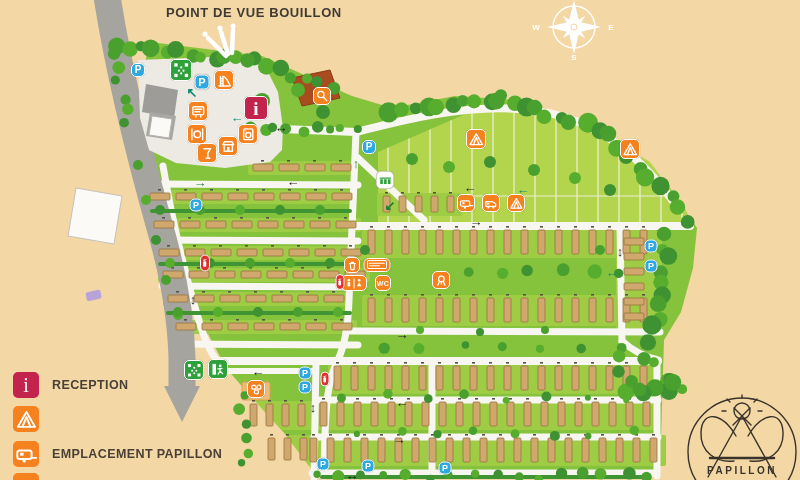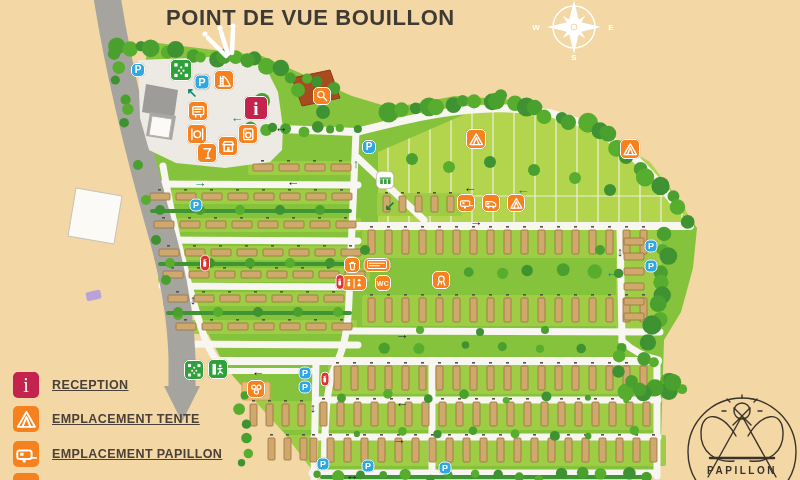--- a/index.html
+++ b/index.html
@@ -1,42 +1,42 @@
 <!DOCTYPE html>
 <html><head>
 <meta charset="utf-8">
 <style>
   html,body{margin:0;padding:0;background:#d8d2c6;}
   .stage{position:relative;width:800px;height:480px;overflow:hidden;
          background:#f3d7a4;font-family:"Liberation Sans",sans-serif;}
   .stage svg text{font-family:"Liberation Sans",sans-serif;}
   #base{position:absolute;left:0;top:0;}
   #icon-layer{position:absolute;left:0;top:0;width:800px;height:480px;pointer-events:none;}
-  .page-title{position:absolute;left:166px;top:5px;font-size:22px;font-weight:900;
+  .page-title{position:absolute;left:166px;top:5px;font-size:13px;font-weight:900;
               letter-spacing:.6px;color:#3f3a33;white-space:nowrap;}
   
   .micon{position:absolute;transform:translate(-50%,-50%);display:flex;align-items:center;
          justify-content:center;border:1.5px solid #fff;border-radius:5px;box-sizing:border-box;
          color:#fff;font-weight:bold;box-shadow:0 0 1px rgba(0,0,0,.25);}
   .micon svg{width:92%;height:92%;stroke:#fff;fill:none;stroke-width:1.7;
              stroke-linecap:round;stroke-linejoin:round;}
   .micon svg .f{fill:#fff;stroke:none;}
   .micon-recycling svg{stroke:#2fa13b;}
   .micon-recycling svg .g{fill:#2fa13b;stroke:none;}
   .micon-parking span,.micon-info span,.micon-wc span{line-height:1;}
   .arrow{position:absolute;transform:translate(-50%,-50%);font-weight:900;line-height:1;}
   
   .legend{position:absolute;left:13px;top:372px;width:260px;}
   .legend-row{position:absolute;left:0;display:flex;align-items:center;gap:13px;}
   .legend-box{width:26px;height:26px;border-radius:5px;display:flex;align-items:center;
               justify-content:center;color:#fff;flex:0 0 26px;}
   .legend-box svg{width:88%;height:88%;stroke:#fff;fill:none;stroke-width:1.7;
                   stroke-linecap:round;stroke-linejoin:round;}
   .legend-box svg .f{fill:#fff;stroke:none;}
-  .legend-label{font-size:12.5px;font-weight:900;letter-spacing:.4px;color:#4a4038;white-space:nowrap;text-decoration:underline;}
+  .legend-label{font-size:12.5px;font-weight:900;letter-spacing:.4px;color:#4a4038;white-space:nowrap;}
 </style>
 </head>
 <body>
 
 <div class="stage">
 
   <svg id="base" width="800" height="480" viewBox="0 0 800 480">
     <defs>
       <clipPath id="fieldclip">
         <polygon points="378,152 470,112 540,108 600,132 650,162 686,210 690,226 378,226"></polygon>
@@ -894,21 +894,20 @@
         </span>
       <span class="legend-label">RECEPTION</span>
     </div>
     <div class="legend-row" style="top:34px">
       <span class="legend-box" style="background: rgb(245, 130, 31);">
           <svg viewBox="0 0 20 20">
             <path d="M10 3.5 L2.5 16.5 H17.5 Z"></path>
             <path d="M10 8 L6.5 16.5 M10 8 L13.5 16.5"></path>
           </svg>
         </span>
-      <span class="legend-label">EMPLACEMENT TENTE</span>
     </div>
     <div class="legend-row" style="top:69px">
       <span class="legend-box" style="background: rgb(245, 130, 31);">
           <svg viewBox="0 0 20 20">
             <rect x="2" y="6.5" width="12.5" height="7.5" rx="2"></rect>
             <path d="M15 13 H18.5"></path>
             <circle cx="8" cy="15.8" r="1.5" class="f"></circle>
             <rect x="4.5" y="8.5" width="3" height="2.6" class="f"></rect>
           </svg>
         </span>

